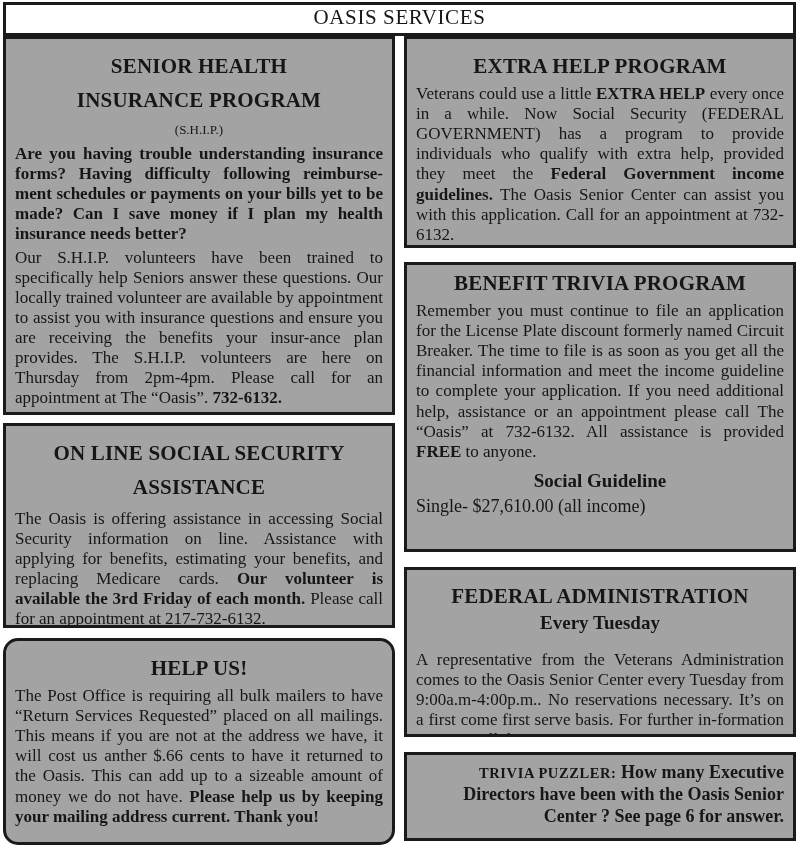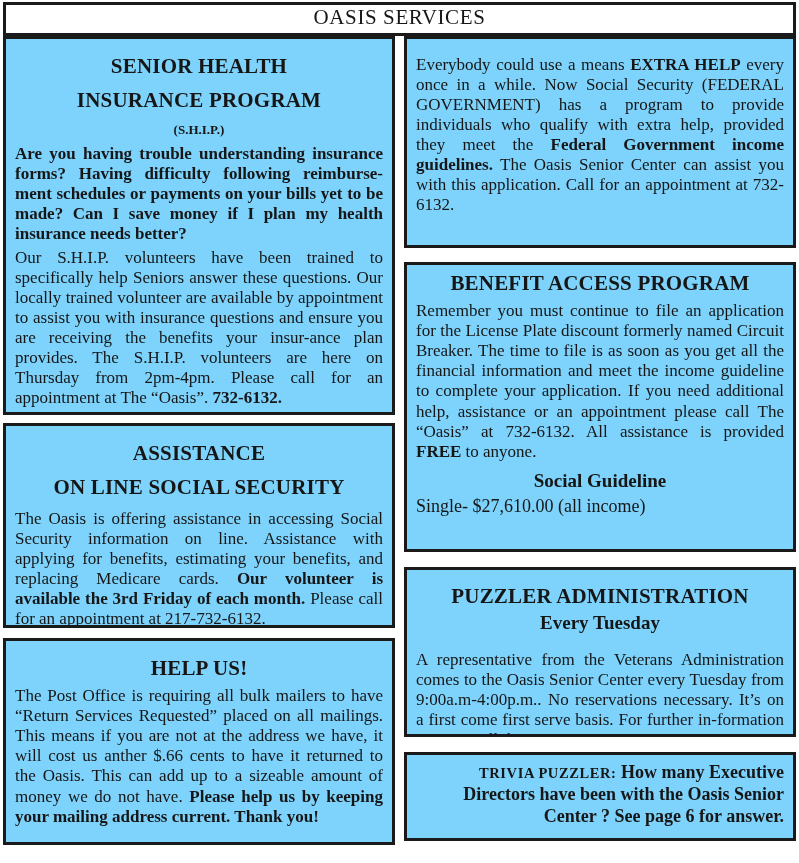--- a/index.html
+++ b/index.html
@@ -39,34 +39,34 @@
     width: 392px;
     display: flex;
     flex-direction: column;
   }
   .box {
     box-sizing: border-box;
     width: 100%;
     border: 3px solid #1a1a1a;
     padding: 12px 9px 4px 9px;
     overflow: hidden;
-    background: #7dd3fc;
+    background: #a3a3a3;
   }
   .box-title {
     text-align: center;
     font-weight: bold;
     font-size: 21px;
     line-height: 1.3;
     margin: 2px 0 4px 0;
     letter-spacing: 0.2px;
   }
   .box-title.stacked { margin-bottom: 7px; }
   .box-subtitle {
     text-align: center;
-    font-weight: bold;
+    font-weight: normal;
     font-size: 13px;
     margin: 0 0 6px 0;
   }
   .box p {
     margin: 4px 0 0 0;
     font-size: 17px;
     line-height: 1.18;
     text-align: justify;
   }
   .center-head {
@@ -77,21 +77,21 @@
   }
   .center-line {
     text-align: left;
     font-size: 18px;
     line-height: 1.38;
   }
   
   .h-ship    { height: 379px; margin-bottom: 8px; }
   .h-ssa     { height: 205px; margin-bottom: 10px; }
   .h-ssa p   { margin-top: 2px; }
-  .h-help    { height: 207px; }
+  .h-help    { height: 207px; border-radius: 15px; }
   .h-extra   { height: 212px; margin-bottom: 14px; }
   .h-benefit { height: 290px; margin-bottom: 15px; padding-top: 3px; }
   .h-vets    { height: 170px; margin-bottom: 15px; }
   .h-vets .box-title  { margin: 1px 0 2px 0; }
   .h-vets .center-head { margin: 0 0 4px 0; }
   .h-vets p  { margin-top: 16px; }
   .h-trivia  { height: 89px; padding-top: 7px; }
   .h-trivia p { text-align: right; margin-top: 0; font-weight: bold; font-size: 18px; line-height: 1.22; }
   .trivia-label {
     font-weight: bold;
@@ -114,47 +114,48 @@
 
       <div class="box h-ship">
         <div class="box-title stacked">SENIOR HEALTH</div>
         <div class="box-title stacked">INSURANCE PROGRAM</div>
         <div class="box-subtitle">(S.H.I.P.)</div>
         <p><b>Are you having trouble understanding insurance forms?  Having difficulty following reimburse-ment schedules or payments on your bills yet to be made?  Can I save money if I plan my health insurance needs better?</b></p>
         <p><span>Our S.H.I.P. volunteers have been trained to specifically help Seniors answer these questions. Our locally trained volunteer are available by appointment to assist you with insurance questions and ensure you are receiving the benefits your insur-ance plan provides.  The S.H.I.P. volunteers are here on Thursday from 2pm-4pm.  Please call for an appointment at The “Oasis”.  </span><b>732-6132.</b></p>
       </div>
 
       <div class="box h-ssa">
+        <div class="box-title stacked">ON LINE SOCIAL SECURITY</div>
         <div class="box-title stacked">ASSISTANCE</div>
-        <div class="box-title stacked">ON LINE SOCIAL SECURITY</div>
         <p><span>The Oasis is offering assistance in accessing Social Security information on line.  Assistance with applying for benefits, estimating your benefits, and replacing Medicare cards.  </span><b>Our volunteer is available the 3rd Friday of each month.</b><span>  Please call for an appointment at 217-732-6132.</span></p>
       </div>
 
       <div class="box h-help">
         <div class="box-title">HELP US!</div>
         <p><span>The Post Office is requiring all bulk mailers to have “Return Services Requested” placed on all mailings.  This means if you are not at the address we have, it will cost us anther $.66 cents to have it returned to the Oasis.  This can add up to a sizeable amount of money we do not have.  </span><b>Please help us by keeping your mailing address current.  Thank you!</b></p>
       </div>
 
     </div>
 
     <div class="col">
 
       <div class="box h-extra">
-        <p><span>Everybody could use a means </span><b>EXTRA HELP</b><span> every once in a while.  Now Social Security (FEDERAL GOVERNMENT) has a program to provide individuals who qualify with extra help, provided they meet the </span><b>Federal Government income guidelines.</b><span>  The Oasis Senior Center can assist you with this application.  Call for an appointment at 732-6132.</span></p>
+        <div class="box-title">EXTRA HELP PROGRAM</div>
+        <p><span>Veterans could use a little </span><b>EXTRA HELP</b><span> every once in a while.  Now Social Security (FEDERAL GOVERNMENT) has a program to provide individuals who qualify with extra help, provided they meet the </span><b>Federal Government income guidelines.</b><span>  The Oasis Senior Center can assist you with this application.  Call for an appointment at 732-6132.</span></p>
       </div>
 
       <div class="box h-benefit">
-        <div class="box-title">BENEFIT ACCESS PROGRAM</div>
+        <div class="box-title">BENEFIT TRIVIA PROGRAM</div>
         <p><span>Remember you must continue to file an application for the License Plate discount formerly named Circuit Breaker.  The time to file is as soon as you get all the financial information and meet the income guideline to complete your application.  If you need additional help, assistance or an appointment please call The “Oasis” at 732-6132.  All assistance is provided </span><b>FREE</b><span> to anyone.</span></p>
         <div class="center-head">Social Guideline</div>
         <div class="center-line">Single- $27,610.00 (all income)</div>
       </div>
 
       <div class="box h-vets">
-        <div class="box-title">PUZZLER ADMINISTRATION</div>
+        <div class="box-title">FEDERAL ADMINISTRATION</div>
         <div class="center-head">Every Tuesday</div>
         <p><span>A representative from the Veterans Administration comes to the  Oasis Senior Center every Tuesday from 9:00a.m-4:00p.m..  No  reservations necessary.  It’s on a first come first serve basis.  For further in-formation you can call the Oasis at 732-6132.</span></p>
       </div>
 
       <div class="box h-trivia">
         <p><span class="trivia-label">TRIVIA PUZZLER:</span><b>  How many Executive Directors have been with the Oasis Senior Center ?  See page 6 for answer.</b></p>
       </div>
 
     </div>
 

